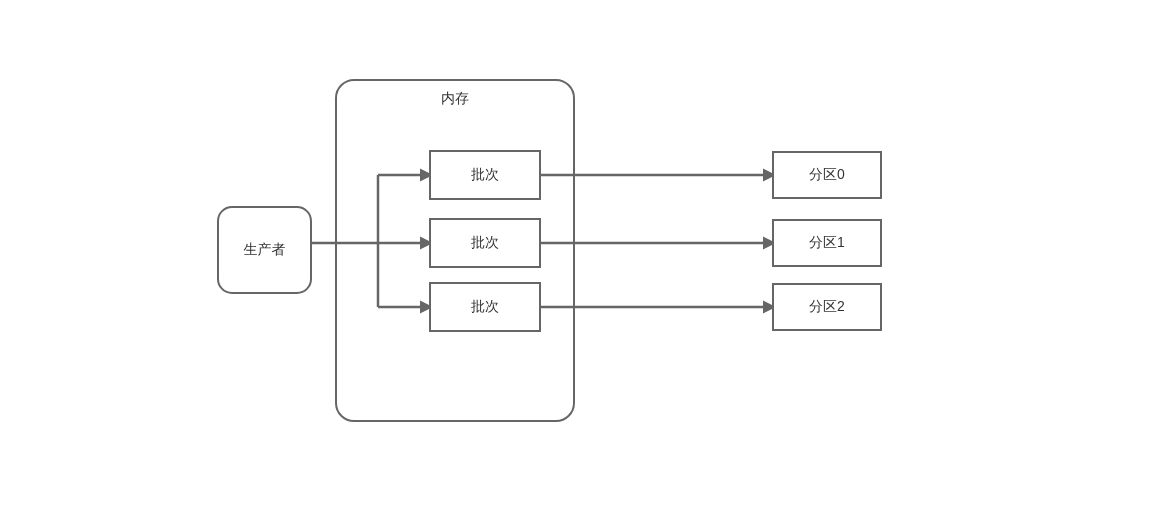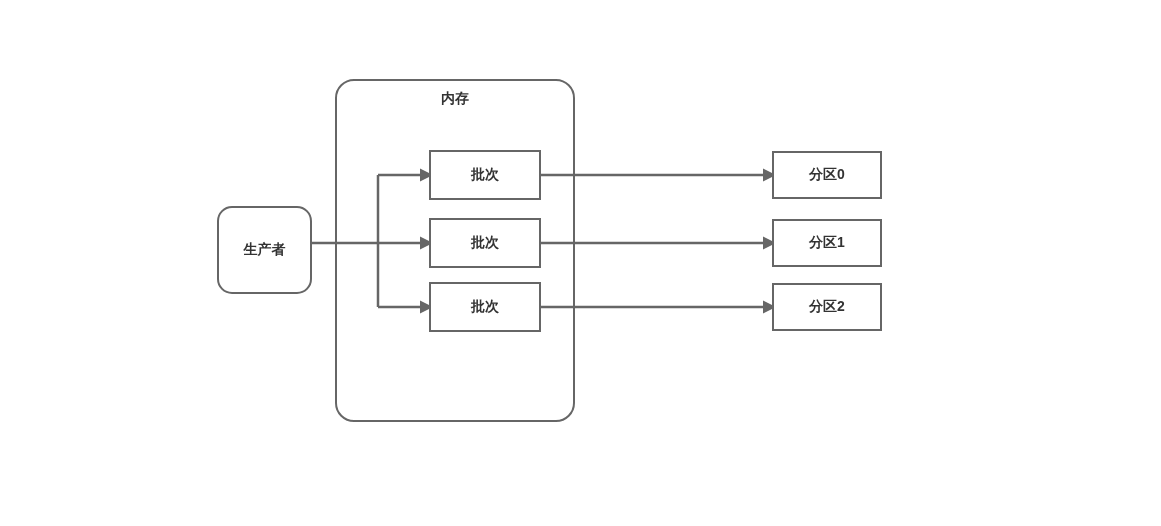--- a/index.html
+++ b/index.html
@@ -9,21 +9,20 @@
   }
   body {
     font-family: "Liberation Sans", "DejaVu Sans", sans-serif;
   }
   #canvas {
     position: relative;
     width: 1161px;
     height: 526px;
     background: #ffffff;
     overflow: hidden;
-    font-weight: bold;
   }
   #diagram-svg {
     position: absolute;
     left: 0;
     top: 0;
     width: 1161px;
     height: 526px;
   }
   .node-label {
     font-family: "Liberation Sans", "DejaVu Sans", sans-serif;

